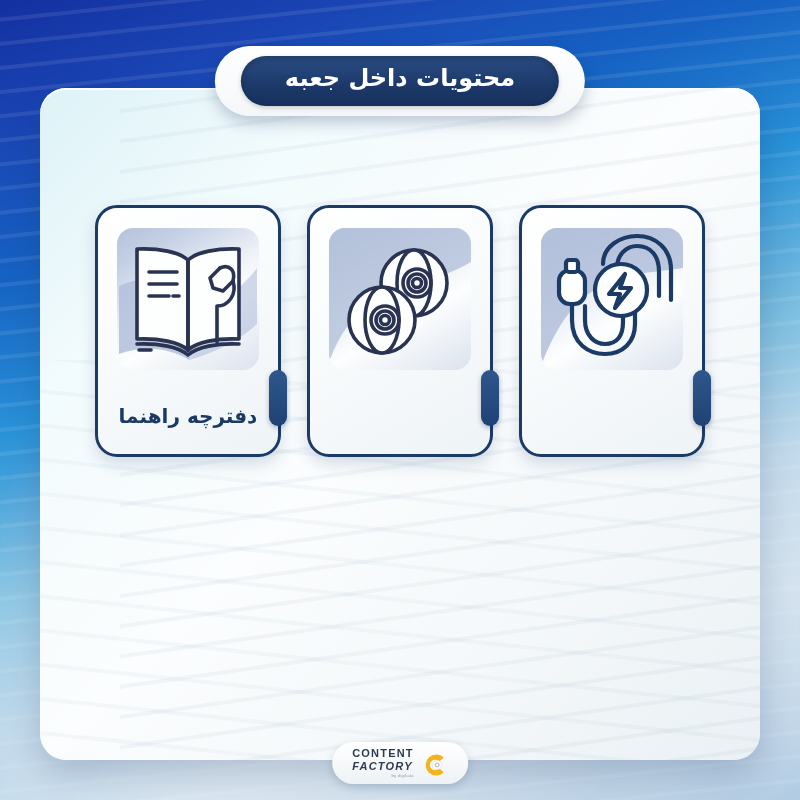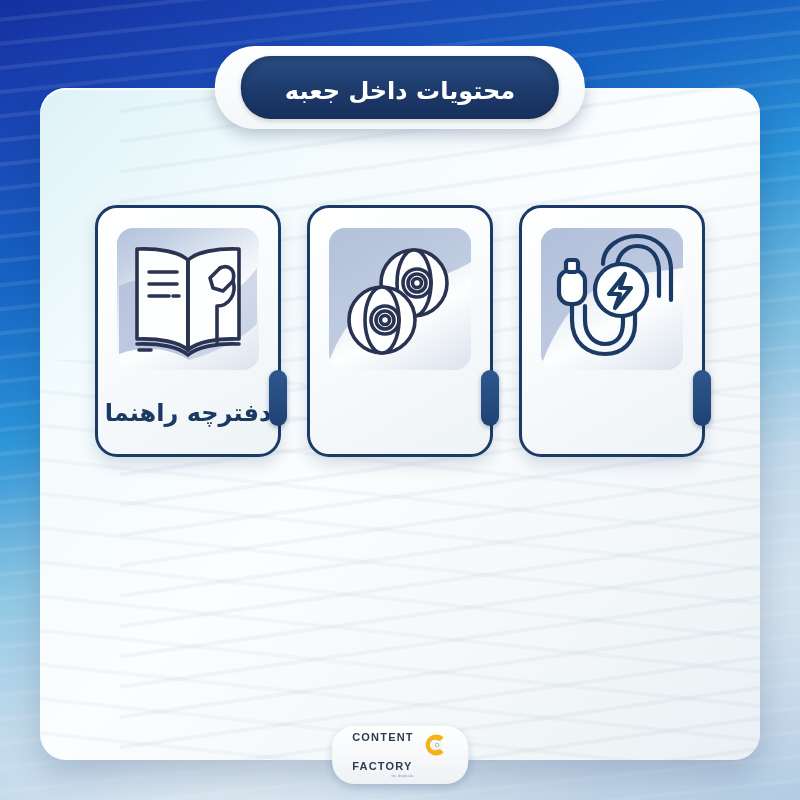--- a/index.html
+++ b/index.html
@@ -113,21 +113,21 @@
   }
   .title-outer {
     background: linear-gradient(180deg, #ffffff 0%, #f4f7f9 100%);
     border-radius: 40px;
     padding: 10px 26px;
     box-shadow: 0 6px 16px rgba(10,35,80,0.25);
   }
   .title-pill {
     background: linear-gradient(180deg, #2a4d84 0%, #1d3a6b 55%, #17305c 100%);
     border-radius: 30px;
-    padding: 22px 44px 13px;
+    padding: 9px 44px 13px;
     display: flex;
     justify-content: center;
     box-shadow: 0 3px 7px rgba(0,0,0,0.22) inset, 0 2px 5px rgba(0,0,0,0.18);
   }
   .title-text {
     color: #ffffff;
     font-size: 24px;
     font-weight: bold;
     letter-spacing: .2px;
     white-space: nowrap;
@@ -169,21 +169,21 @@
     background: linear-gradient(150deg, #b4c2dc 0%, #c4d0e4 18%, #eef2f8 46%, #fdfefe 62%, #dbe3ee 100%);
   }
   .icon-box svg { position: absolute; inset: 0; width: 100%; height: 100%; }
 
   .card-label {
     position: absolute;
     bottom: 26px;
     left: 0; right: 0;
     text-align: center;
     color: #1a3a63;
-    font-size: 24px;
+    font-size: 20px;
     font-weight: bold;
     line-height: 1.2;
   }
 
   
   .tab-accent {
     position: absolute;
     right: -9px;
     bottom: 28px;
     width: 18px;
@@ -196,35 +196,35 @@
   
   .footer-logo {
     position: absolute;
     left: 50%;
     bottom: 16px;
     transform: translateX(-50%);
     background: linear-gradient(180deg, #ffffff 0%, #eef2f5 100%);
     border-radius: 22px;
     padding: 6px 20px;
     display: flex;
-    align-items: flex-start;
+    align-items: flex-end;
     gap: 8px;
     box-shadow: 0 3px 9px rgba(20,50,95,0.20);
     z-index: 6;
   }
   .logo-mark { width: 26px; height: 26px; flex: 0 0 auto; }
   .logo-txt { display: flex; flex-direction: column; line-height: 1; direction: ltr; }
   .logo-l1, .logo-l2 {
     font-family: "Liberation Sans", sans-serif;
     font-weight: bold;
     font-size: 11px;
     letter-spacing: 1.2px;
     color: #2c3c50;
   }
-  .logo-l2 { margin-top: 18px; }
+  .logo-l2 { margin-top: 2px; font-style: italic; }
   .logo-sub {
     font-family: "Liberation Sans", sans-serif;
     font-size: 4px;
     letter-spacing: .3px;
     color: #8a99ab;
     margin-top: 2px;
     text-align: right;
   }
 </style>
 </head>

